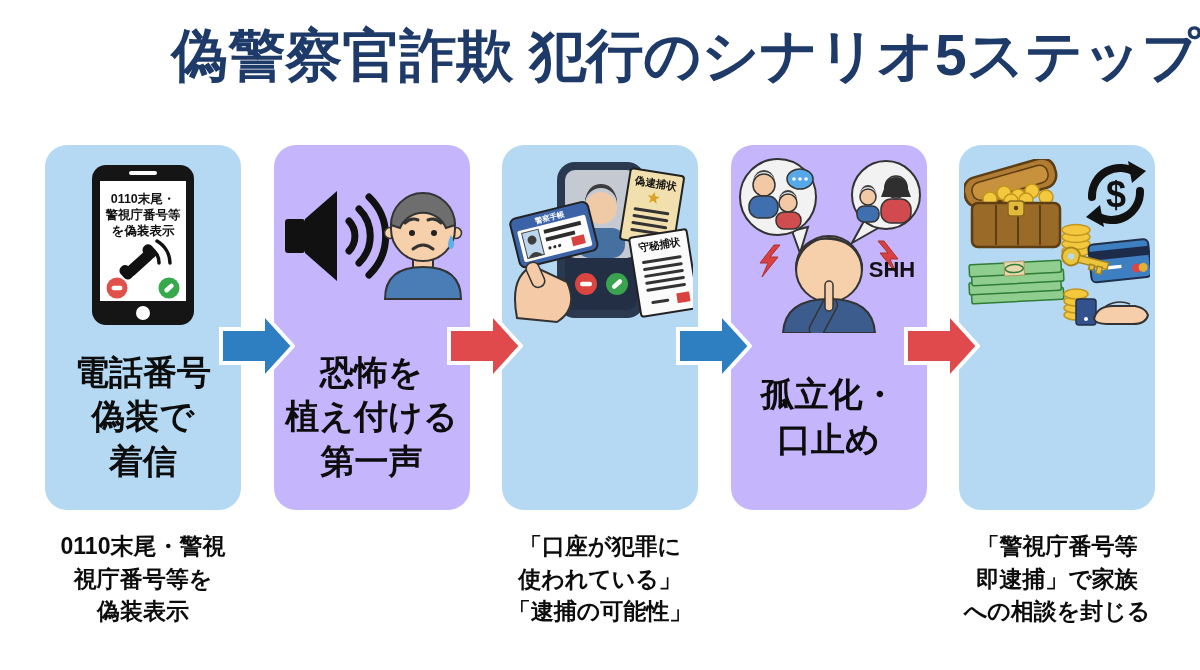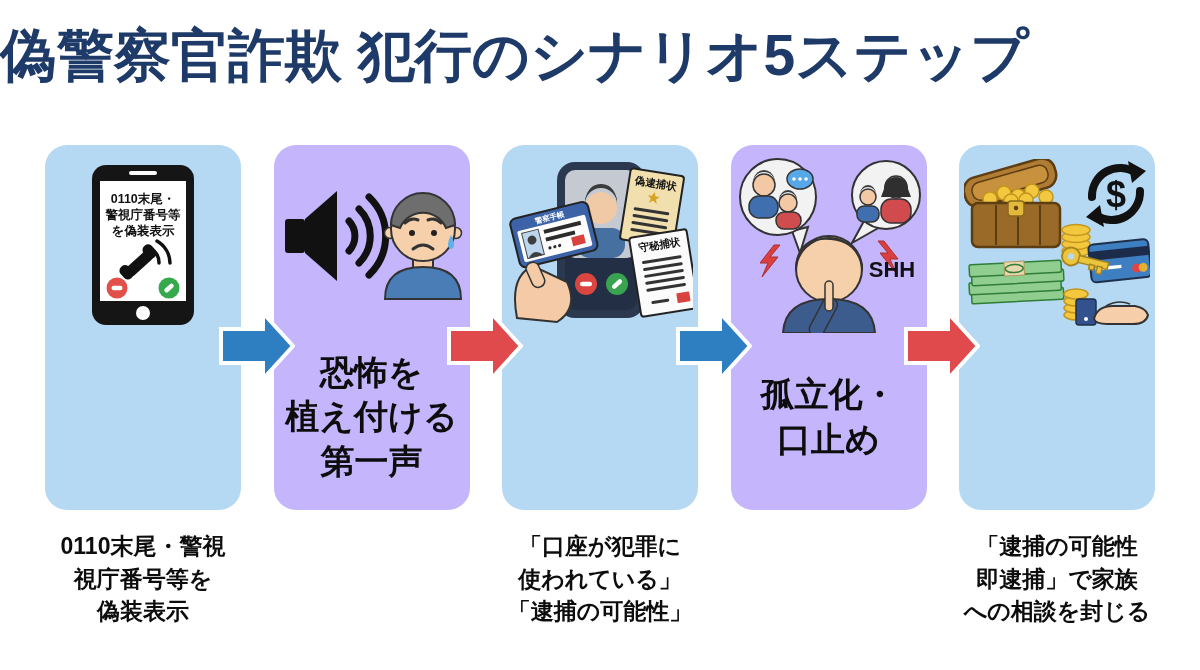--- a/index.html
+++ b/index.html
@@ -1,21 +1,21 @@
 <!DOCTYPE html>
 <html><head>
 <meta charset="utf-8">
 <style>
   html,body{margin:0;padding:0;}
   body{
     width:1200px;height:670px;background:#ffffff;overflow:hidden;position:relative;
     font-family:"Liberation Sans","DejaVu Sans",sans-serif;
   }
   .main-title{
-    position:absolute;top:24px;left:0;width:1200px;text-align:left;
+    position:absolute;top:24px;left:0;width:1200px;text-align:right;
     font-size:57px;font-weight:900;color:#1e3a68;letter-spacing:0px;line-height:1.1;
   }
   .cards-row{
     position:absolute;top:145px;left:45px;width:1110px;height:365px;
     display:flex;justify-content:space-between;
   }
   .card{
     width:196px;height:365px;border-radius:22px;position:relative;
     display:flex;flex-direction:column;align-items:center;
   }
@@ -71,20 +71,23 @@
           <rect x="20.5" y="121.8" width="11" height="4.5" rx="2.2" fill="#fff"></rect>
         </g>
         <g>
           <circle cx="78" cy="124" r="10.5" fill="#35a94c"></circle>
           <g transform="translate(78,124) rotate(-42)">
             <rect x="-5.5" y="-2.2" width="11" height="4.5" rx="2.2" fill="#fff"></rect>
           </g>
         </g>
       </svg>
     </div>
+    <div class="card-title">電話番号
+偽装で
+着信</div>
   </div>
 
   <div class="card red">
     <div class="card-icon">
       <svg width="186" height="132" viewBox="0 0 186 132">
         <g>
           <rect x="6" y="40" width="20" height="34" rx="3" fill="#111"></rect>
           <polygon points="26,40 58,12 58,102 26,74" fill="#111"></polygon>
           <path d="M70,42 a22 22 0 0 1 0,30" stroke="#111" stroke-width="7" fill="none" stroke-linecap="round"></path>
           <path d="M80,30 a38 38 0 0 1 0,54" stroke="#111" stroke-width="7" fill="none" stroke-linecap="round"></path>
@@ -310,16 +313,16 @@
   <polygon points="2,18 44,18 44,2 74,35 44,68 44,52 2,52" stroke="#ffffff" stroke-width="4" fill="#e04a4c"></polygon>
 </svg>
 
 <div class="captions-row">
   <div class="step-caption">0110末尾・警視
 視庁番号等を
 偽装表示</div>
   <div class="step-caption">「口座が犯罪に
 使われている」
 「逮捕の可能性」</div>
-  <div class="step-caption">「逮捕の可能性
+  <div class="step-caption">「警視庁番号等
 即逮捕」で家族
 への相談を封じる</div>
 </div>
 
 </body></html>

